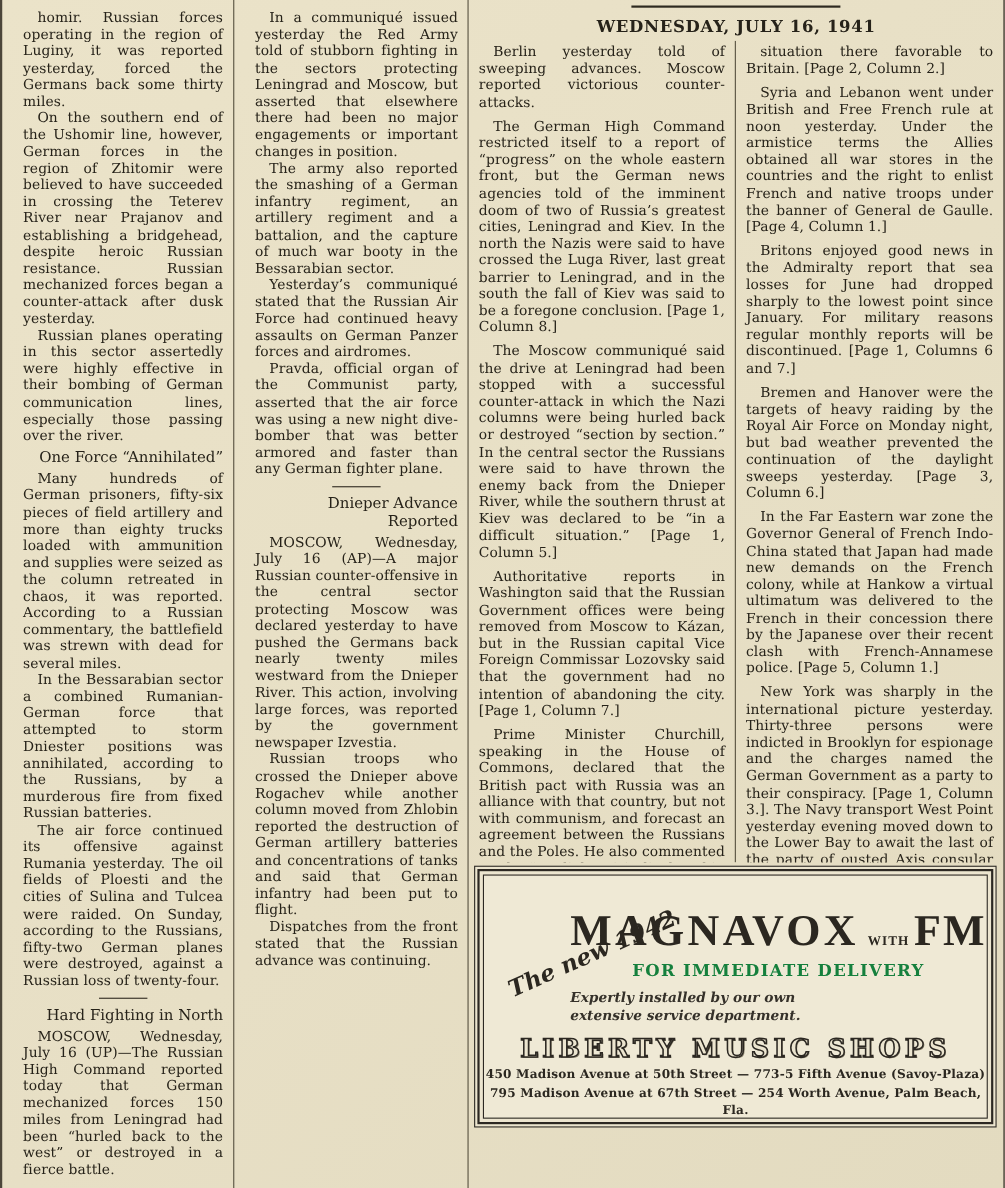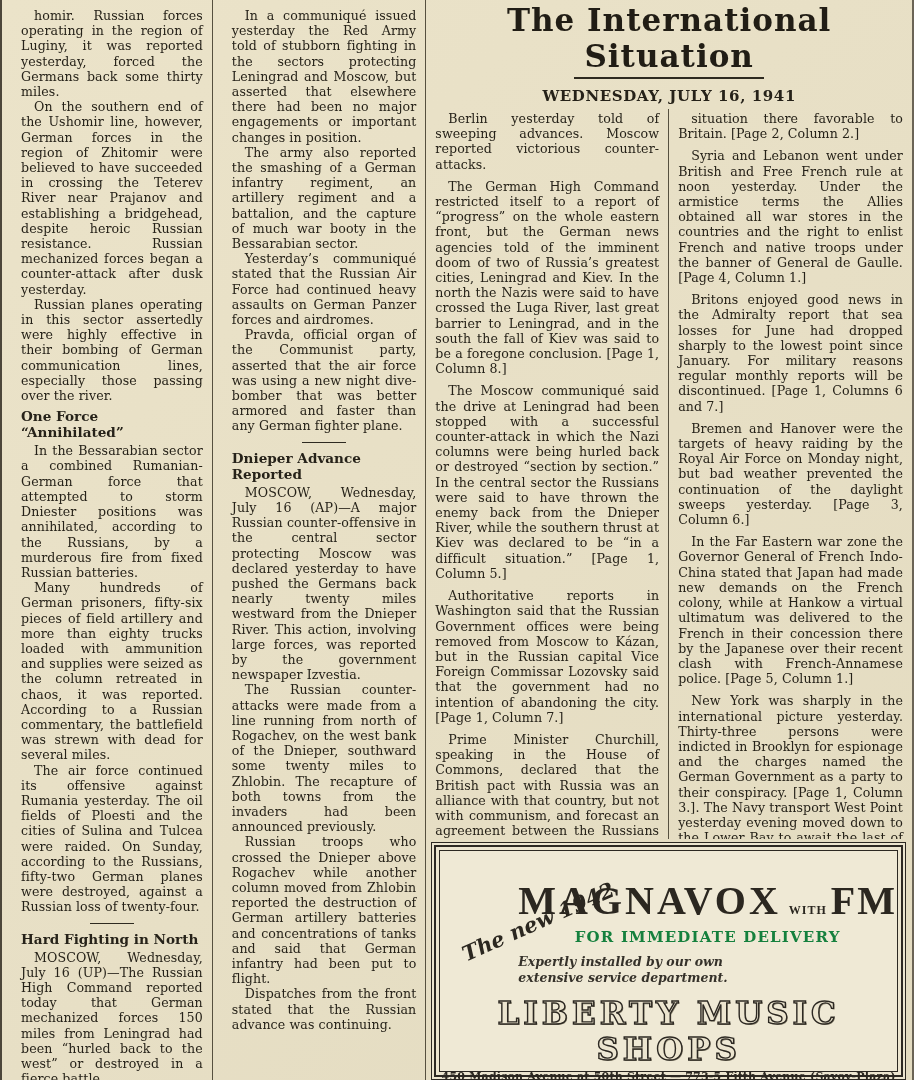--- a/index.html
+++ b/index.html
@@ -10,21 +10,21 @@
     font-family:"DejaVu Serif", serif; color:#262219;
     border-left:2px solid #4c463a; border-right:2px solid #6b6456;
     display:flex;
   }
   .col { padding:8px 9px 0 19px; }
   .col-1 { width:228px; border-right:1px solid #56503f; }
   .col-2 { width:231px; border-right:1px solid #56503f; }
   .right-sect { flex:1; display:flex; flex-direction:column; }
 
   .body-p { font-size:12.6px; line-height:15.2px; text-align:justify; text-indent:13px; letter-spacing:0.1px; }
-  .subhead { font-weight:bold; font-size:13.6px; text-align:left; margin:5px 0 3px; }
+  .subhead { font-weight:normal; font-size:13.6px; text-align:right; margin:5px 0 3px; }
   .rule-short { width:44px; border-top:1.5px solid #2e2a20; margin:8px auto 7px; }
 
   .intl-header { text-align:center; padding-top:2px; }
   .intl-title { font-size:31px; font-weight:bold; letter-spacing:1px; color:#211d15; }
   .title-rule { width:190px; border-bottom:2px solid #2e2a20; margin:3px auto 8px; }
   .dateline { font-weight:bold; font-size:15px; letter-spacing:0.6px; margin-bottom:4px; }
 
   .intl-cols { display:flex; height:747px; overflow:hidden; }
   .intl-col { width:50%; padding:2px 9px 0 9px; }
   .intl-col-left { border-right:1px solid #56503f; }
@@ -35,59 +35,57 @@
   .ad-mid { height:100%; border:2.5px solid #2c2822; padding:3px; }
   .ad-inner { height:100%; border:1px solid #2c2822; position:relative; padding-top:26px; background:#efe9d5; }
   .ad-script { position:absolute; left:16px; top:58px; transform:rotate(-24deg); font-size:21px; font-style:italic; font-weight:bold; color:#2b2720; white-space:nowrap; }
   .ad-brandrow { text-align:right; padding-left:78px; white-space:nowrap;font-family:Liberation Serif, serif; }
   .ad-brand { font-size:40px; font-weight:bold; letter-spacing:3px; color:#2b2720; }
   .ad-with { font-size:12px; font-weight:bold; letter-spacing:1px; margin:0 4px 0 8px; color:#2b2720; }
   .ad-fm { font-size:40px; font-weight:bold; letter-spacing:2px; color:#2b2720; }
   .ad-delivery { text-align:center; padding-left:78px; font-size:15px; font-weight:bold; letter-spacing:1.2px; margin-top:4px; color:#15803d;}
   .ad-tagline { text-align:left; padding-left:78px; font-size:12.5px; font-style:italic; font-weight:bold; line-height:16px; color:#35312a; }
   .ad-tagline.first { margin-top:8px; }
-  .ad-store { text-align:center; font-family:"DejaVu Serif", serif; font-size:31px; font-weight:bold; letter-spacing:4px; margin-top:9px;
+  .ad-store { text-align:center; font-family:"DejaVu Serif", serif; font-size:23px; font-weight:bold; letter-spacing:4px; margin-top:9px;
               color:#ece5cf; -webkit-text-stroke:1.4px #2c2822; text-shadow:1px 1px 0 #8d8671; }
   .ad-addr { text-align:center; font-size:11px; font-weight:bold; line-height:16.5px; color:#2b2720; letter-spacing:0.2px; }
   .ad-addr.first { margin-top:2px; }
 </style>
 </head>
 <body>
 
 <div class="page">
 
   <div class="col col-1">
       <p class="body-p">homir. Russian forces operating in the region of Luginy, it was reported yesterday, forced the Germans back some thirty miles.</p>
       <p class="body-p">On the southern end of the Ushomir line, however, German forces in the region of Zhitomir were believed to have succeeded in crossing the Teterev River near Prajanov and establishing a bridgehead, despite heroic Russian resistance. Russian mechanized forces began a counter-attack after dusk yesterday.</p>
       <p class="body-p">Russian planes operating in this sector assertedly were highly effective in their bombing of German communication lines, especially those passing over the river.</p>
       <div class="subhead">One Force “Annihilated”</div>
+      <p class="body-p">Many hundreds of German prisoners, fifty-six pieces of field artillery and more than eighty trucks loaded with ammunition and supplies were seized as the column retreated in chaos, it was reported. According to a Russian commentary, the battlefield was strewn with dead for several miles.</p>
       <p class="body-p">In the Bessarabian sector a combined Rumanian-German force that attempted to storm Dniester positions was annihilated, according to the Russians, by a murderous fire from fixed Russian batteries.</p>
-      <p class="body-p">Many hundreds of German prisoners, fifty-six pieces of field artillery and more than eighty trucks loaded with ammunition and supplies were seized as the column retreated in chaos, it was reported. According to a Russian commentary, the battlefield was strewn with dead for several miles.</p>
       <p class="body-p">The air force continued its offensive against Rumania yesterday. The oil fields of Ploesti and the cities of Sulina and Tulcea were raided. On Sunday, according to the Russians, fifty-two German planes were destroyed, against a Russian loss of twenty-four.</p>
       <div class="rule-short"></div>
       <div class="subhead">Hard Fighting in North</div>
       <p class="body-p">MOSCOW, Wednesday, July 16 (UP)—The Russian High Command reported today that German mechanized forces 150 miles from Leningrad had been “hurled back to the west” or destroyed in a fierce battle.</p>
     </div>
 
   <div class="col col-2">
       <p class="body-p">In a communiqué issued yesterday the Red Army told of stubborn fighting in the sectors protecting Leningrad and Moscow, but asserted that elsewhere there had been no major engagements or important changes in position.</p>
       <p class="body-p">The army also reported the smashing of a German infantry regiment, an artillery regiment and a battalion, and the capture of much war booty in the Bessarabian sector.</p>
       <p class="body-p">Yesterday’s communiqué stated that the Russian Air Force had continued heavy assaults on German Panzer forces and airdromes.</p>
       <p class="body-p">Pravda, official organ of the Communist party, asserted that the air force was using a new night dive-bomber that was better armored and faster than any German fighter plane.</p>
       <div class="rule-short"></div>
       <div class="subhead">Dnieper Advance Reported</div>
       <p class="body-p">MOSCOW, Wednesday, July 16 (AP)—A major Russian counter-offensive in the central sector protecting Moscow was declared yesterday to have pushed the Germans back nearly twenty miles westward from the Dnieper River. This action, involving large forces, was reported by the government newspaper Izvestia.</p>
-      <p class="body-p">The Russian counter-attacks were made from a line running from north of Rogachev, on the west bank of the Dnieper, southward some twenty miles to Zhlobin. The recapture of both towns from the invaders had been announced previously.</p>
       <p class="body-p">Russian troops who crossed the Dnieper above Rogachev while another column moved from Zhlobin reported the destruction of German artillery batteries and concentrations of tanks and said that German infantry had been put to flight.</p>
       <p class="body-p">Dispatches from the front stated that the Russian advance was continuing.</p>
     </div>
 
   <div class="right-sect">
     <div class="intl-header">
-      <div class="intl-title">The International Situation</div>
       <div class="title-rule"></div>
       <div class="dateline">WEDNESDAY, JULY 16, 1941</div>
     </div>
 
     <div class="intl-cols">
       <div class="intl-col intl-col-left">
           <p class="body-p">Berlin yesterday told of sweeping advances. Moscow reported victorious counter-attacks.</p>
           <p class="body-p">The German High Command restricted itself to a report of “progress” on the whole eastern front, but the German news agencies told of the imminent doom of two of Russia’s greatest cities, Leningrad and Kiev. In the north the Nazis were said to have crossed the Luga River, last great barrier to Leningrad, and in the south the fall of Kiev was said to be a foregone conclusion. [Page 1, Column 8.]</p>
           <p class="body-p">The Moscow communiqué said the drive at Leningrad had been stopped with a successful counter-attack in which the Nazi columns were being hurled back or destroyed “section by section.” In the central sector the Russians were said to have thrown the enemy back from the Dnieper River, while the southern thrust at Kiev was declared to be “in a difficult situation.” [Page 1, Column 5.]</p>
           <p class="body-p">Authoritative reports in Washington said that the Russian Government offices were being removed from Moscow to Kázan, but in the Russian capital Vice Foreign Commissar Lozovsky said that the government had no intention of abandoning the city. [Page 1, Column 7.]</p>

